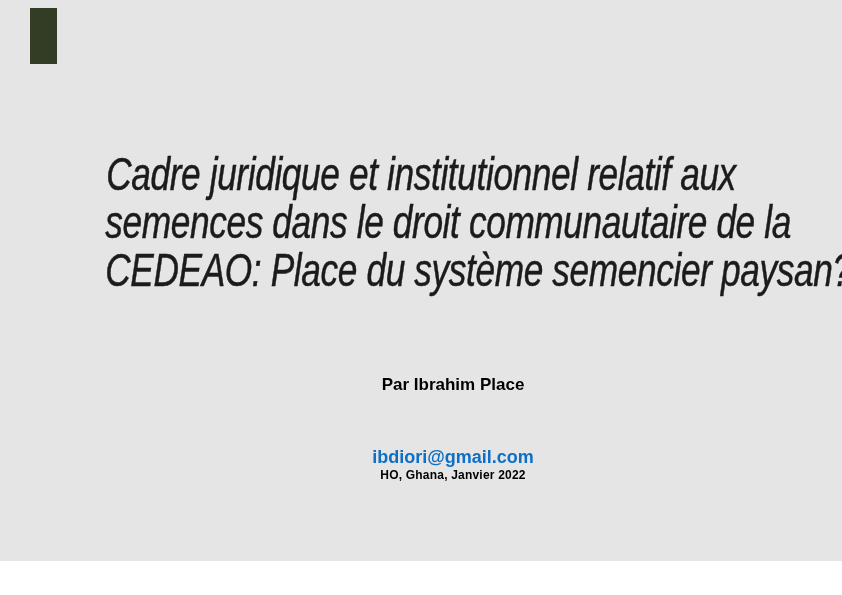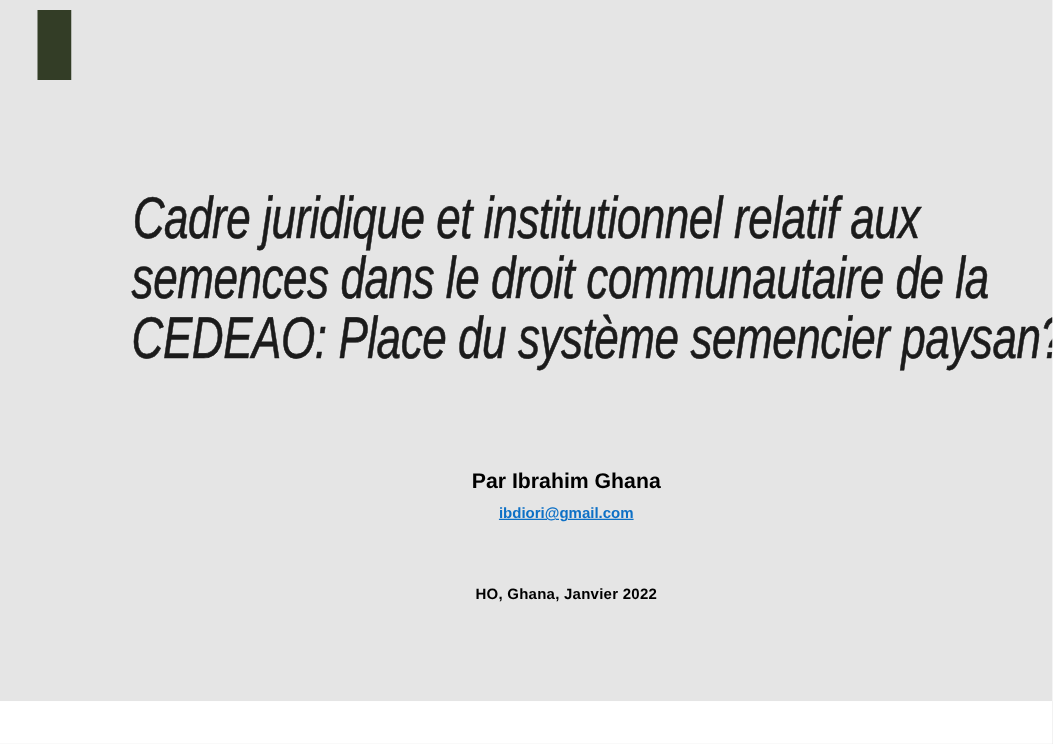--- a/index.html
+++ b/index.html
@@ -46,25 +46,25 @@
     text-align: center;
   }
   .author-name {
     font-size: 17px;
     font-weight: 700;
     line-height: 24px;
     color: #000000;
   }
   .author-email {
     display: inline-block;
-    font-size: 12px;
+    font-size: 18px;
     font-weight: 700;
     line-height: 27px;
-    text-decoration: underline;
     cursor: pointer;
+    margin-top: 47px;
   }
   .date-block {
     position: absolute;
     top: 468px;
     left: 64px;
     right: 0;
     text-align: center;
     font-size: 12px;
     font-weight: 700;
     color: #000000;
@@ -78,19 +78,19 @@
 
   <div class="corner-accent" style="background-color: rgb(51, 61, 38);"></div>
 
   <div class="title-block" style="color: rgb(27, 27, 27);">
     <div>Cadre juridique et institutionnel relatif aux</div>
     <div>semences dans le droit communautaire de la</div>
     <div>CEDEAO: Place du système semencier paysan?</div>
   </div>
 
   <div class="author-block">
-    <div class="author-name">Par Ibrahim Ghana</div>
+    <div class="author-name">Par Ibrahim Place</div>
     <a class="author-email" style="color: rgb(13, 112, 198);">ibdiori@gmail.com</a>
   </div>
 
   <div class="date-block">HO, Ghana, Janvier 2022</div>
 
 </div>
 
 </body></html>

